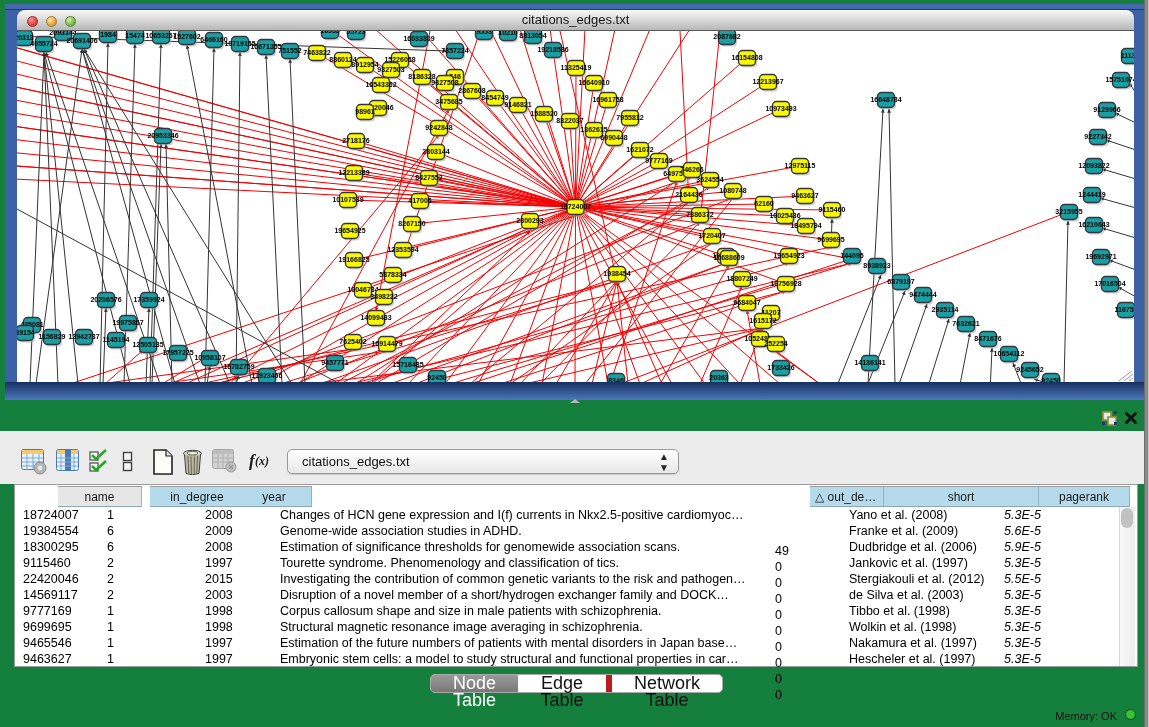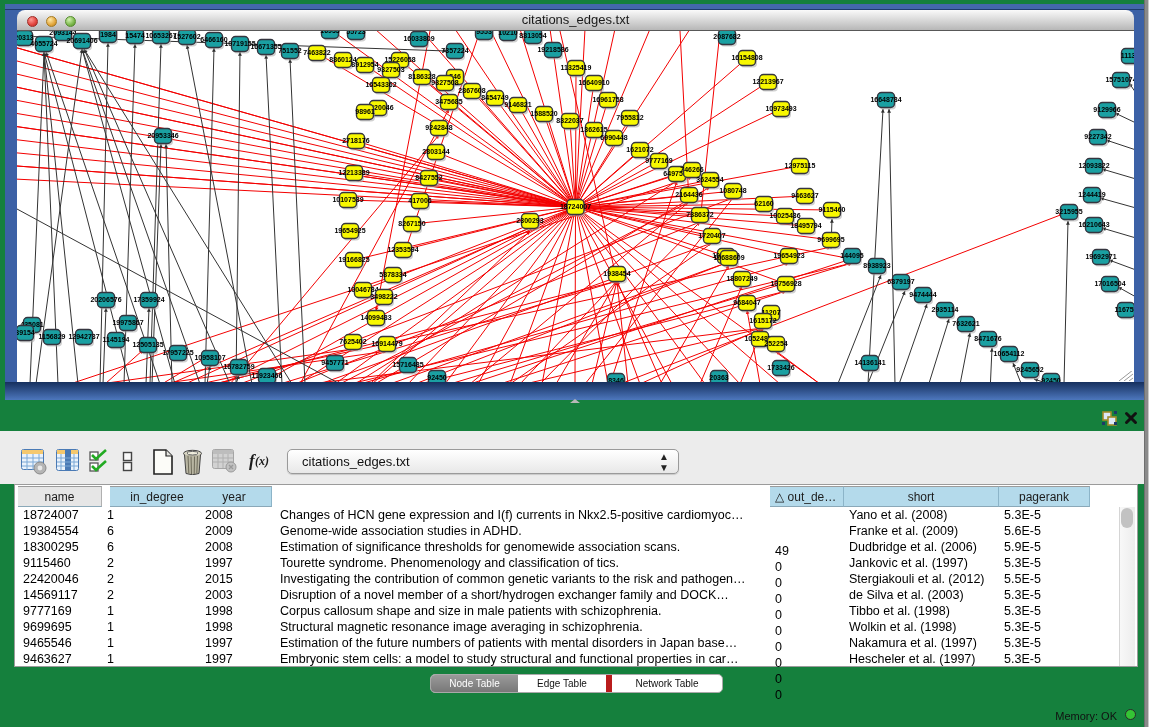--- a/index.html
+++ b/index.html
@@ -23,36 +23,36 @@
   font-size:11px; color:#111; line-height:26px; padding-left:10px; }
 #grip { position:absolute; left:570px; top:399px; width:0; height:0;
   border-left:5px solid transparent; border-right:5px solid transparent; border-bottom:4px solid #b8b8b8; }
 #toolbar { position:absolute; left:0; top:431px; width:1144px; height:53px; background:#ececec; }
 #combo { position:absolute; left:287px; top:449px; width:392px; height:25px; background:linear-gradient(#ffffff,#e8e8e8);
   border:1px solid #9a9a9a; border-radius:5px; font-size:13px; color:#111; line-height:23px; padding-left:14px; box-shadow:0 1px 1px rgba(0,0,0,.15);}
 #combo .arr { position:absolute; right:9px; top:1px; font-size:10px; color:#222; line-height:11px; }
 
 #tablebox { position:absolute; left:14px; top:484px; width:1124px; height:183px; background:#fff; border:1px solid #9b9b9b; }
 .th { position:absolute; top:486px; height:21px; font-size:12px; color:#1c1c1c; text-align:center; line-height:21px;
-  background:#b4daeb; border-right:1px solid #8cb4c8; border-top:1px solid #9b9b9b; border-bottom:1px solid #8aa8b8; }
+  background:#b4daeb; border-right:1px solid #8cb4c8; border-top:1px solid #9b9b9b; border-bottom:1px solid #8aa8b8;margin-left:40px; }
 .trow { position:absolute; height:16px; font-size:12.5px; color:#000; line-height:16px; white-space:nowrap; }
 .trow span { position:absolute; display:block; overflow:hidden; }
 .c0 { left:23px; width:80px; }
 .c1 { left:107px; width:88px; }
 .c2 { left:205px; width:70px; }
 .c3 { left:280px; width:492px; }
 .c4 { left:775px; width:68px;margin-top:36px; }
 .c5 { left:849px; width:152px; }
-.c6 { left:1004px; width:86px; }
+.c6 { left:1004px; width:86px;font-style:italic; }
 
 #sbar { position:absolute; left:1119px; top:507px; width:16px; height:159px; background:linear-gradient(90deg,#f8f8f8,#ededed); border-left:1px solid #d5d5d5; }
 #sthumb { position:absolute; left:1121px; top:508px; width:12px; height:20px; background:#c2c2c2; border-radius:6px; }
 
 #tabs { position:absolute; left:430px; top:674px; width:293px; height:19px; border:1px solid #a9a9a9; border-radius:5px;
-  background:#fff; font-size:10px; }
+  background:#fff; font-size:18px; }
 #tabs .seg { position:absolute; top:0; height:17px; line-height:17px; text-align:center; color:#111; }
 #seg1 { left:0; width:87px; background:linear-gradient(#9a9a9a,#787878); color:#fff !important; border-radius:4px 0 0 4px; }
 #seg2 { left:87px; width:94px; border-right:6px solid #b91c1c; }
 #seg3 { left:181px; width:110px; }
 #mem { position:absolute; right:32px; top:710px; font-size:11px; color:#111; }
 #memdot { position:absolute; right:13px; top:709px; width:11px; height:11px; border-radius:50%; background:#35c435; border:1px solid #2a2a2a; }
 .ticon { position:absolute; top:449px; }
 </style></head>
 <body>
 <div id="app">

